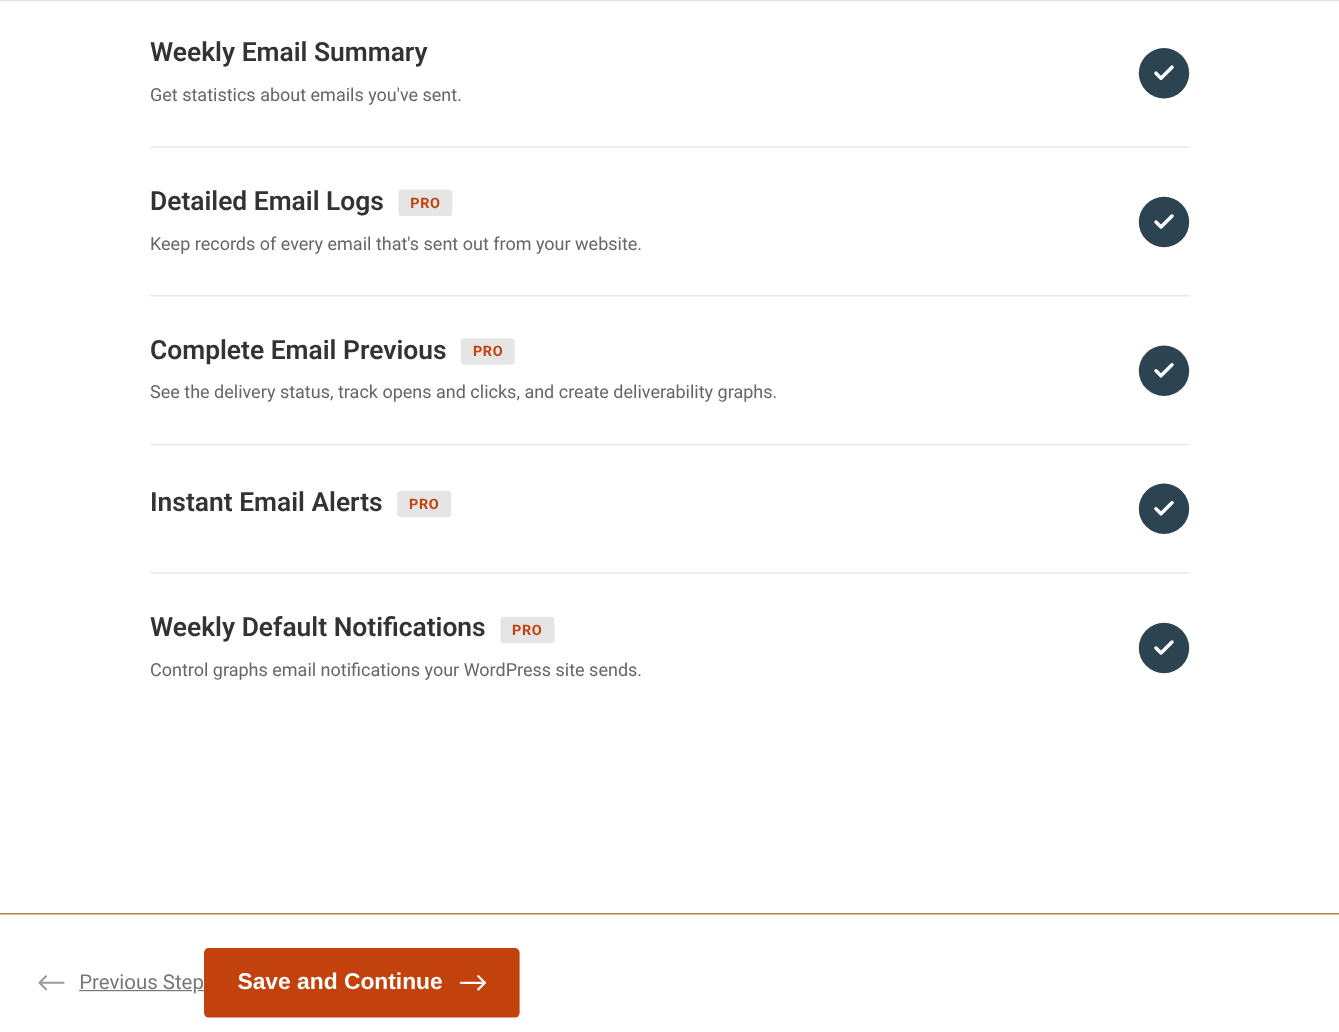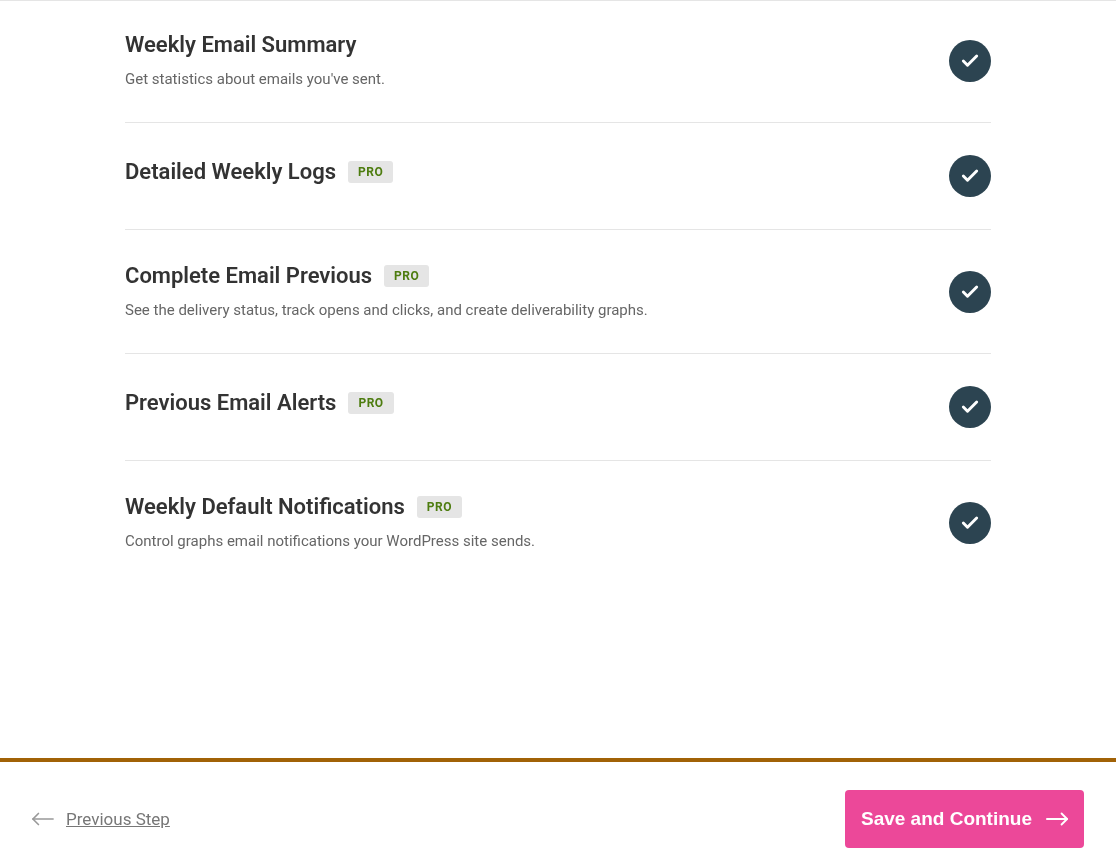--- a/index.html
+++ b/index.html
@@ -38,21 +38,21 @@
       margin-bottom: 8px;
     }
     .feature-title {
       font-size: 22px;
       font-weight: 600;
       color: #333;
       line-height: 1.3;
     }
     .pro-badge {
       background: #e5e5e5;
-      color: #4d7c0f;
+      color: #c2410c;
       font-size: 12px;
       font-weight: 700;
       letter-spacing: 0.5px;
       padding: 4px 10px;
       border-radius: 3px;
     }
     .feature-desc {
       font-size: 15px;
       color: #666;
       line-height: 1.5;
@@ -70,49 +70,49 @@
     }
     .check-toggle svg {
       width: 20px;
       height: 20px;
     }
     .footer {
       position: absolute;
       bottom: 0;
       left: 0;
       right: 0;
-      border-top: 4px solid #a16207;
+      border-top: 1px solid #a16207;
       padding: 28px 32px 12px 32px;
       display: flex;
-      justify-content: space-between;
+      justify-content: flex-start;
       align-items: center;
       background: #fff;
     }
     .prev-link {
       display: flex;
       align-items: center;
       gap: 12px;
       color: #777;
       font-size: 17px;
       cursor: pointer;
     }
     .prev-link span {
       text-decoration: underline;
     }
     .prev-link svg {
       width: 22px;
       height: 14px;
     }
     .save-btn {
-      background: #ec4899;
+      background: #c2410c;
       color: #fff;
       border: none;
       font-size: 19px;
       font-weight: 600;
-      padding: 18px 16px;
+      padding: 18px 28px;
       border-radius: 4px;
       cursor: pointer;
       display: flex;
       align-items: center;
       gap: 14px;
     }
     .save-btn svg {
       width: 22px;
       height: 14px;
     }
@@ -132,23 +132,24 @@
     <div class="check-toggle">
       <svg viewBox="0 0 24 24" fill="none" stroke="#fff" stroke-width="3.5" stroke-linecap="round" stroke-linejoin="round">
           <polyline points="4 12 9 17 20 6"></polyline>
         </svg>
     </div>
   </div>
 
   <div class="feature-row">
     <div class="feature-text">
       <div class="feature-title-row">
-        <div class="feature-title">Detailed Weekly Logs</div>
-        <div class="pro-badge">PRO</div>
-      </div>
+        <div class="feature-title">Detailed Email Logs</div>
+        <div class="pro-badge">PRO</div>
+      </div>
+      <div class="feature-desc">Keep records of every email that's sent out from your website.</div>
     </div>
     <div class="check-toggle">
       <svg viewBox="0 0 24 24" fill="none" stroke="#fff" stroke-width="3.5" stroke-linecap="round" stroke-linejoin="round">
           <polyline points="4 12 9 17 20 6"></polyline>
         </svg>
     </div>
   </div>
 
   <div class="feature-row">
     <div class="feature-text">
@@ -161,21 +162,21 @@
     <div class="check-toggle">
       <svg viewBox="0 0 24 24" fill="none" stroke="#fff" stroke-width="3.5" stroke-linecap="round" stroke-linejoin="round">
           <polyline points="4 12 9 17 20 6"></polyline>
         </svg>
     </div>
   </div>
 
   <div class="feature-row">
     <div class="feature-text">
       <div class="feature-title-row">
-        <div class="feature-title">Previous Email Alerts</div>
+        <div class="feature-title">Instant Email Alerts</div>
         <div class="pro-badge">PRO</div>
       </div>
     </div>
     <div class="check-toggle">
       <svg viewBox="0 0 24 24" fill="none" stroke="#fff" stroke-width="3.5" stroke-linecap="round" stroke-linejoin="round">
           <polyline points="4 12 9 17 20 6"></polyline>
         </svg>
     </div>
   </div>
 

